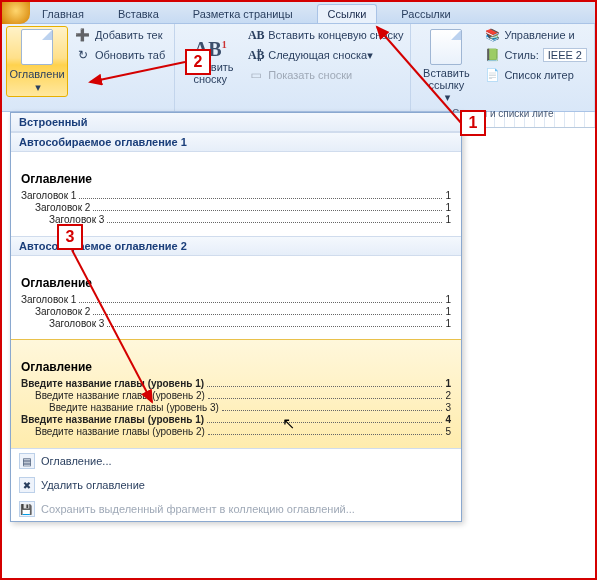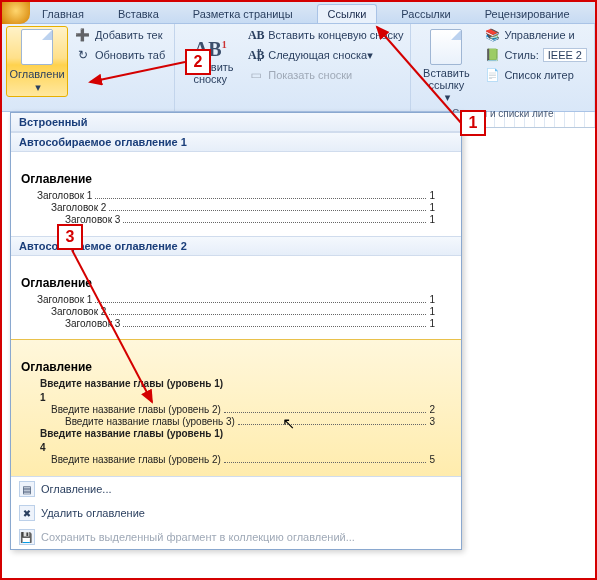--- a/index.html
+++ b/index.html
@@ -140,25 +140,25 @@
   }
   .preview.hot{
     background: linear-gradient(#fff7db,#ffecad);
     border:1px solid #e9c14b;
     border-left:none;border-right:none;
     margin:-1px 0;
   }
   .toc-title { font-weight: bold; font-size: 12px; margin: 16px 0 4px 0; }
   .toc-line {
     display: flex; font-size: 10px; color: #222; align-items: baseline;
-    margin: 1px 16px;
+    margin: 1px 0;
   }
   .toc-line.l2 { padding-left: 14px; }
   .toc-line.l3 { padding-left: 28px; }
-  .toc-line.b { font-weight: bold; flex-direction: column; }
+  .toc-line.b { font-weight: bold; }
   .dots {
     flex: 1;
     border-bottom: 1px dotted #666;
     margin: 0 3px 2px 3px;
     height: 0.8em;
   }
   .gal-footer {
     border-top: 1px solid #d0dced;
   }
   .gal-item {
@@ -201,21 +201,20 @@
 <body>
 
 <div class="office-btn"></div>
 
 <div class="tabstrip">
   <div class="tab">Главная</div>
   <div class="tab">Вставка</div>
   <div class="tab">Разметка страницы</div>
   <div class="tab active">Ссылки</div>
   <div class="tab">Рассылки</div>
-  <div class="tab">Рецензирование</div>
 </div>
 
 <div class="ribbon">
 
   <div class="group" style="width:200px">
     <div class="group-body">
       <div class="bigbtn hot">
         <div class="big-icon"></div>
         <span>Оглавлени</span>
         <span class="drop">▾</span>

